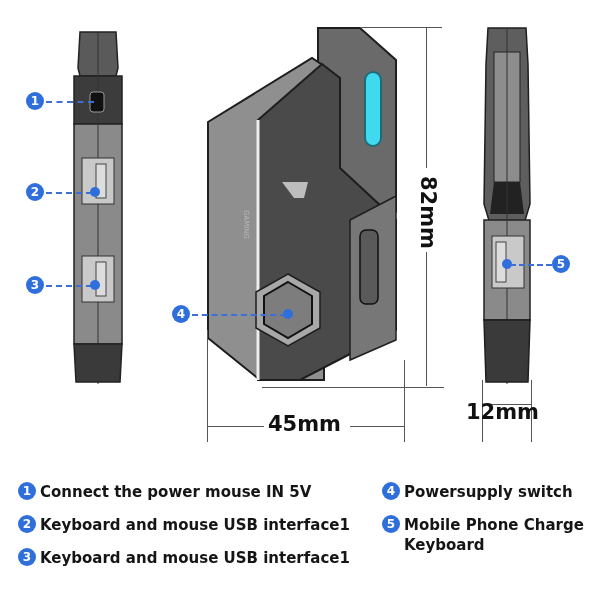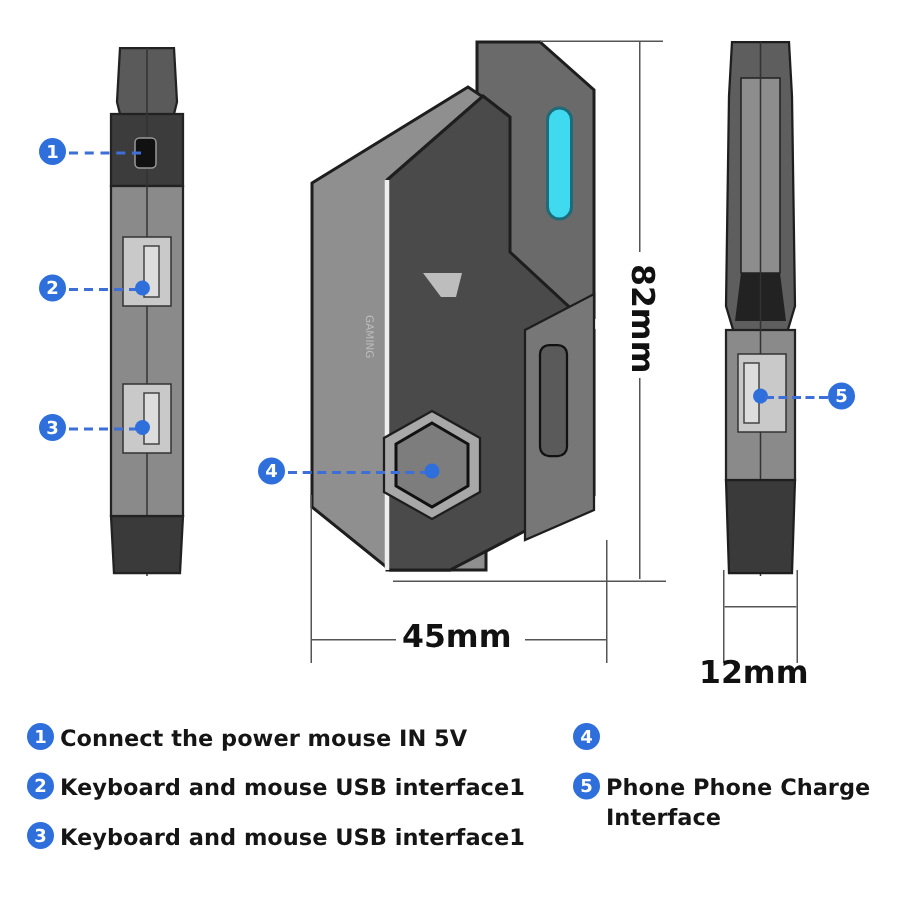--- a/index.html
+++ b/index.html
@@ -94,33 +94,34 @@
   </svg>
 </div>
 
 <div class="dot" style="left:502px;top:259px;"></div>
 <div class="lead" style="left:510px;top:264px;width:42px;"></div>
 <div class="badge" style="left:552px;top:255px;">5</div>
 
 <div class="abs" style="left:482px;top:380px;height:62px;border-left:1px solid #555;"></div>
 <div class="abs" style="left:531px;top:380px;height:62px;border-left:1px solid #555;"></div>
 <div class="abs" style="left:483px;top:404px;width:48px;border-top:1px solid #555;"></div>
-<div class="dim-text" style="left:466px;top:436px;">12mm</div>
+<div class="dim-text" style="left:466px;top:400px;">12mm</div>
 
 <div class="legend-item" style="left:18px;top:482px;">
   <span class="num">1</span>
   <span class="txt">Connect the power mouse IN 5V</span>
 </div>
 <div class="legend-item" style="left:18px;top:515px;">
   <span class="num">2</span>
   <span class="txt">Keyboard and mouse USB interface1</span>
 </div>
 <div class="legend-item" style="left:18px;top:548px;">
   <span class="num">3</span>
   <span class="txt">Keyboard and mouse USB interface1</span>
 </div>
 <div class="legend-item" style="left:382px;top:482px;">
   <span class="num">4</span>
+  <span class="txt">Powersupply switch</span>
 </div>
 <div class="legend-item" style="left:382px;top:515px;width:210px;">
   <span class="num">5</span>
-  <span class="txt">Phone Phone Charge Interface</span>
+  <span class="txt">Mobile Phone Charge Keyboard</span>
 </div>
 
 </body></html>

